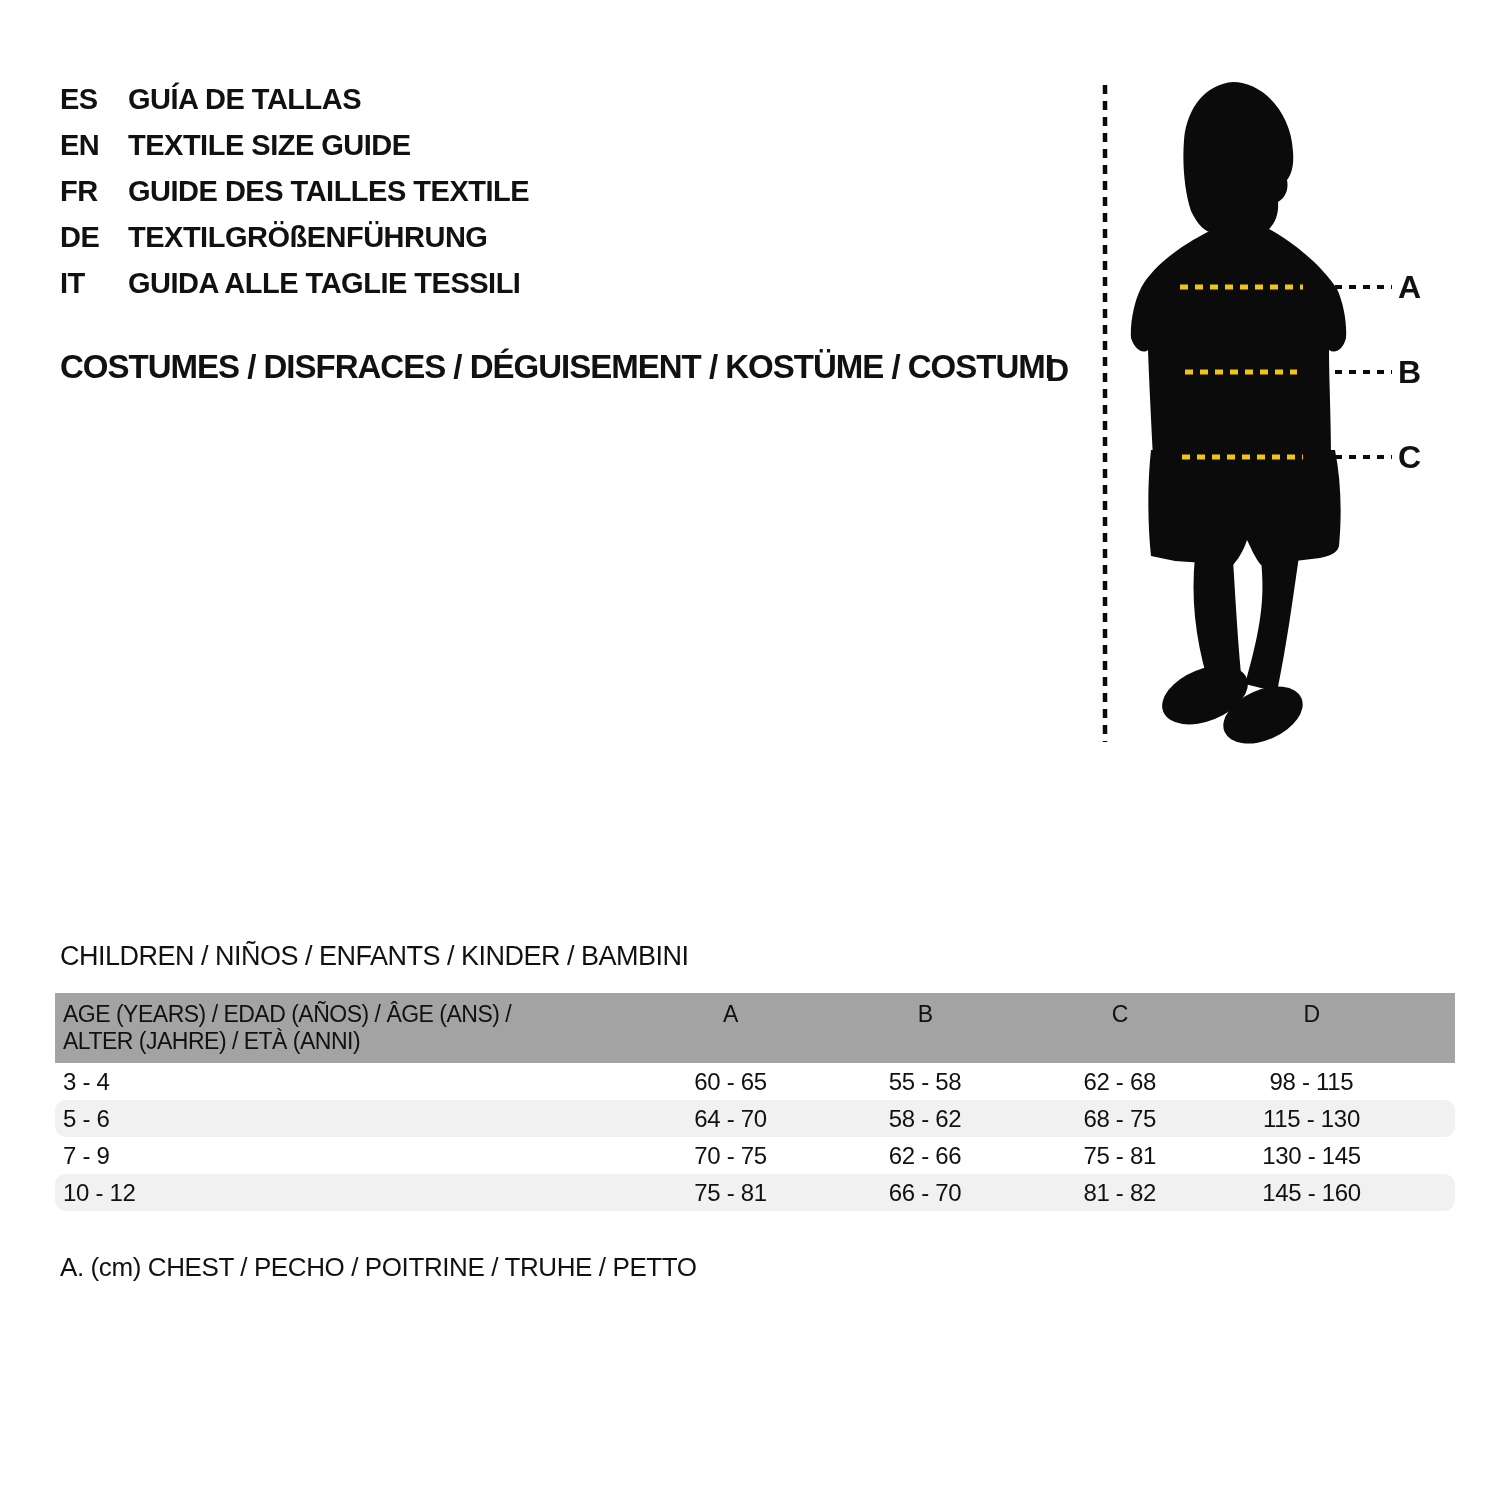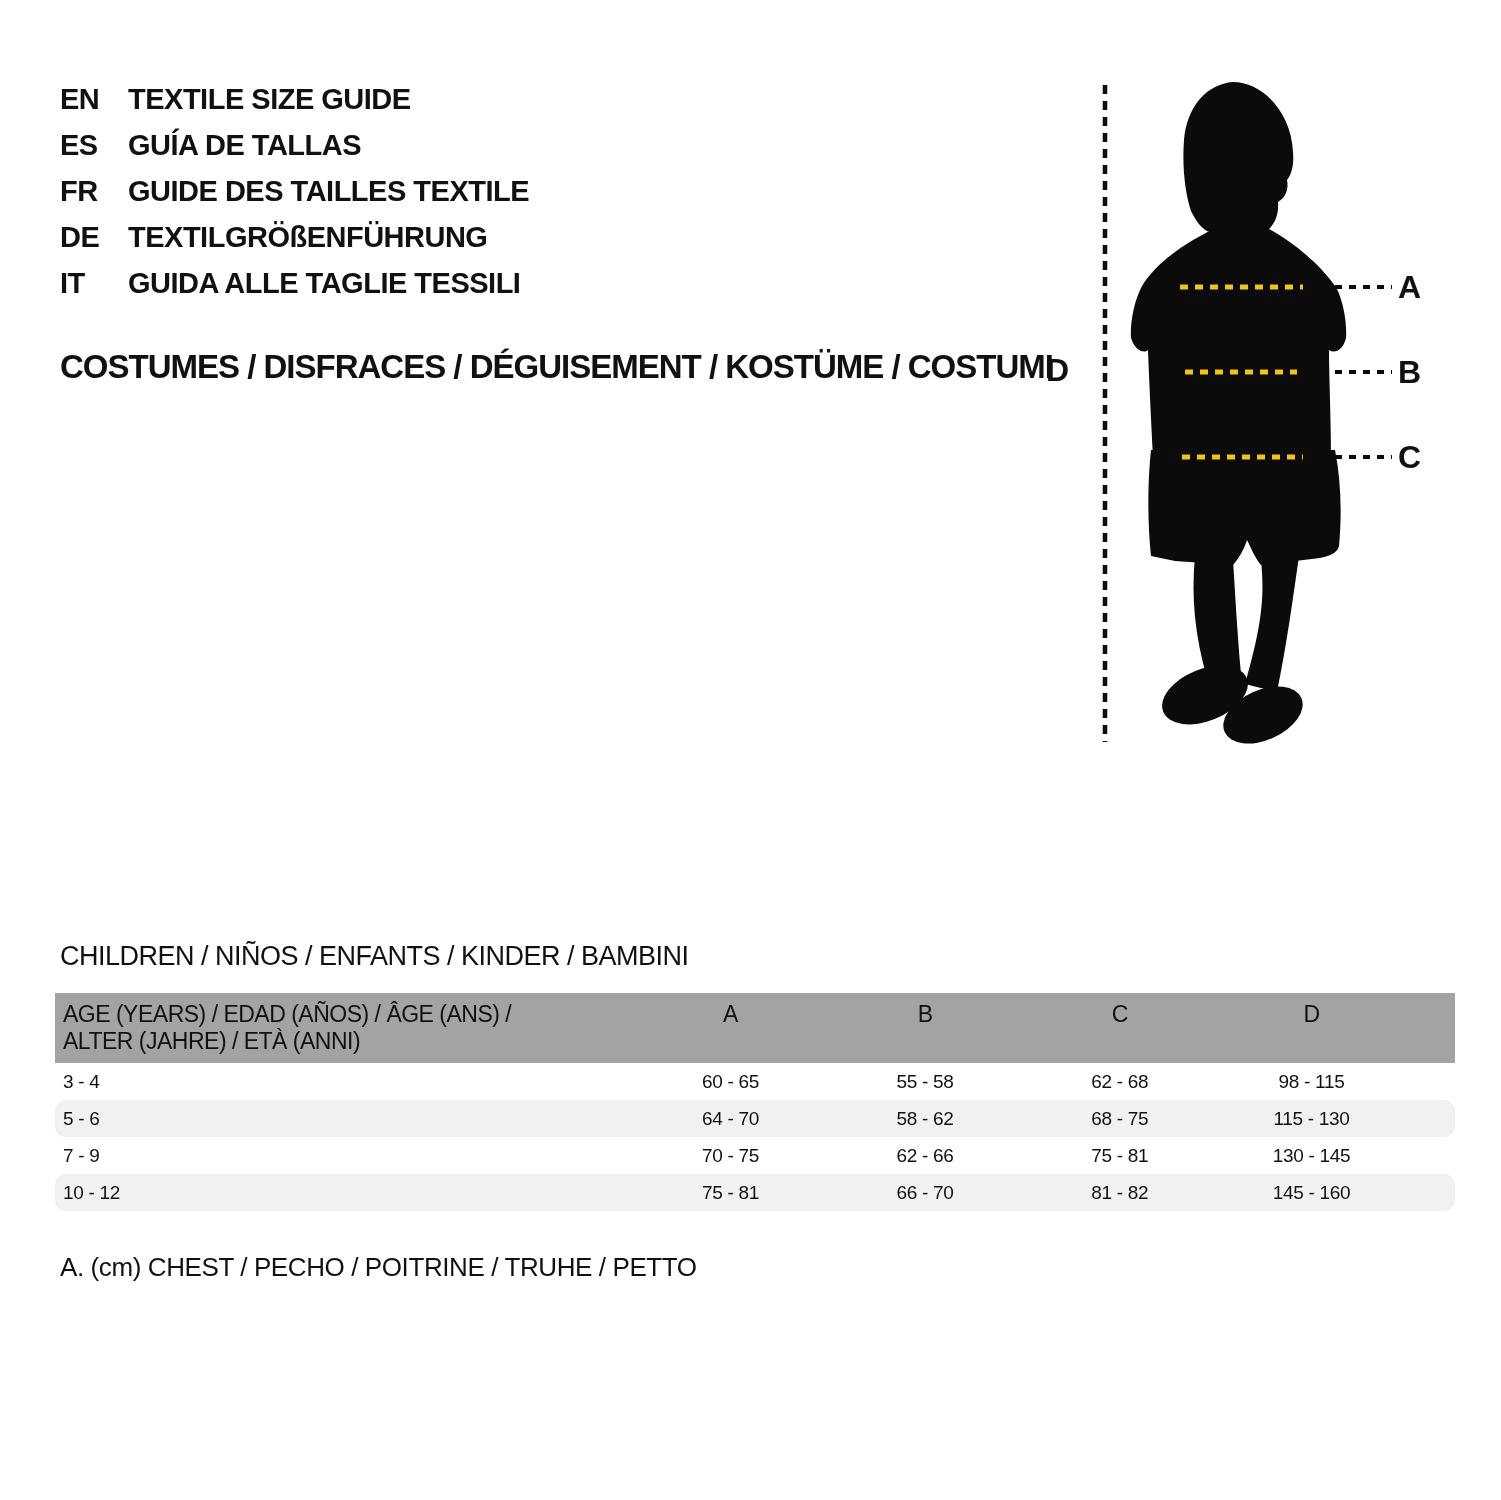--- a/index.html
+++ b/index.html
@@ -35,42 +35,42 @@
   .children-title{
     position:absolute;left:60px;top:941px;
     font-size:27px;letter-spacing:-0.5px;white-space:nowrap;
   }
   .size-table{position:absolute;left:55px;top:993px;width:1400px;}
   .t-row{display:grid;grid-template-columns:41.5% 13.5% 14.3% 13.5% 13.9%;}
   .t-header{background:#a3a3a3;height:70px;}
   .t-header .cell{padding-top:8px;font-size:23px;line-height:27px;letter-spacing:-0.5px;}
   .t-header .age-cell{padding-left:8px;}
   .t-header .col-cell{text-align:center;}
-  .t-data{height:37px;align-items:center;font-size:19px;letter-spacing:-0.3px;}
+  .t-data{height:37px;align-items:center;font-size:24px;letter-spacing:-0.3px;}
   .t-data .cell{line-height:37px;}
   .t-data .age-cell{padding-left:8px;}
   .t-data .val-cell{text-align:center;}
   .row-alt{background:#f1f1f1;border-radius:11px;}
   
   .legend{position:absolute;left:60px;top:1243px;}
   .legend-row{height:48px;line-height:48px;font-size:26px;letter-spacing:-0.4px;white-space:nowrap;}
 </style>
 </head>
 <body>
 
 <div class="canvas">
 
   <div class="lang-block">
     <div class="lang-row">
+      <span class="lang-code">ES</span>
+      <span class="lang-label">GUÍA DE TALLAS</span>
+    </div>
+    <div class="lang-row">
       <span class="lang-code">EN</span>
       <span class="lang-label">TEXTILE SIZE GUIDE</span>
-    </div>
-    <div class="lang-row">
-      <span class="lang-code">ES</span>
-      <span class="lang-label">GUÍA DE TALLAS</span>
     </div>
     <div class="lang-row">
       <span class="lang-code">FR</span>
       <span class="lang-label">GUIDE DES TAILLES TEXTILE</span>
     </div>
     <div class="lang-row">
       <span class="lang-code">DE</span>
       <span class="lang-label">TEXTILGRÖßENFÜHRUNG</span>
     </div>
     <div class="lang-row">

